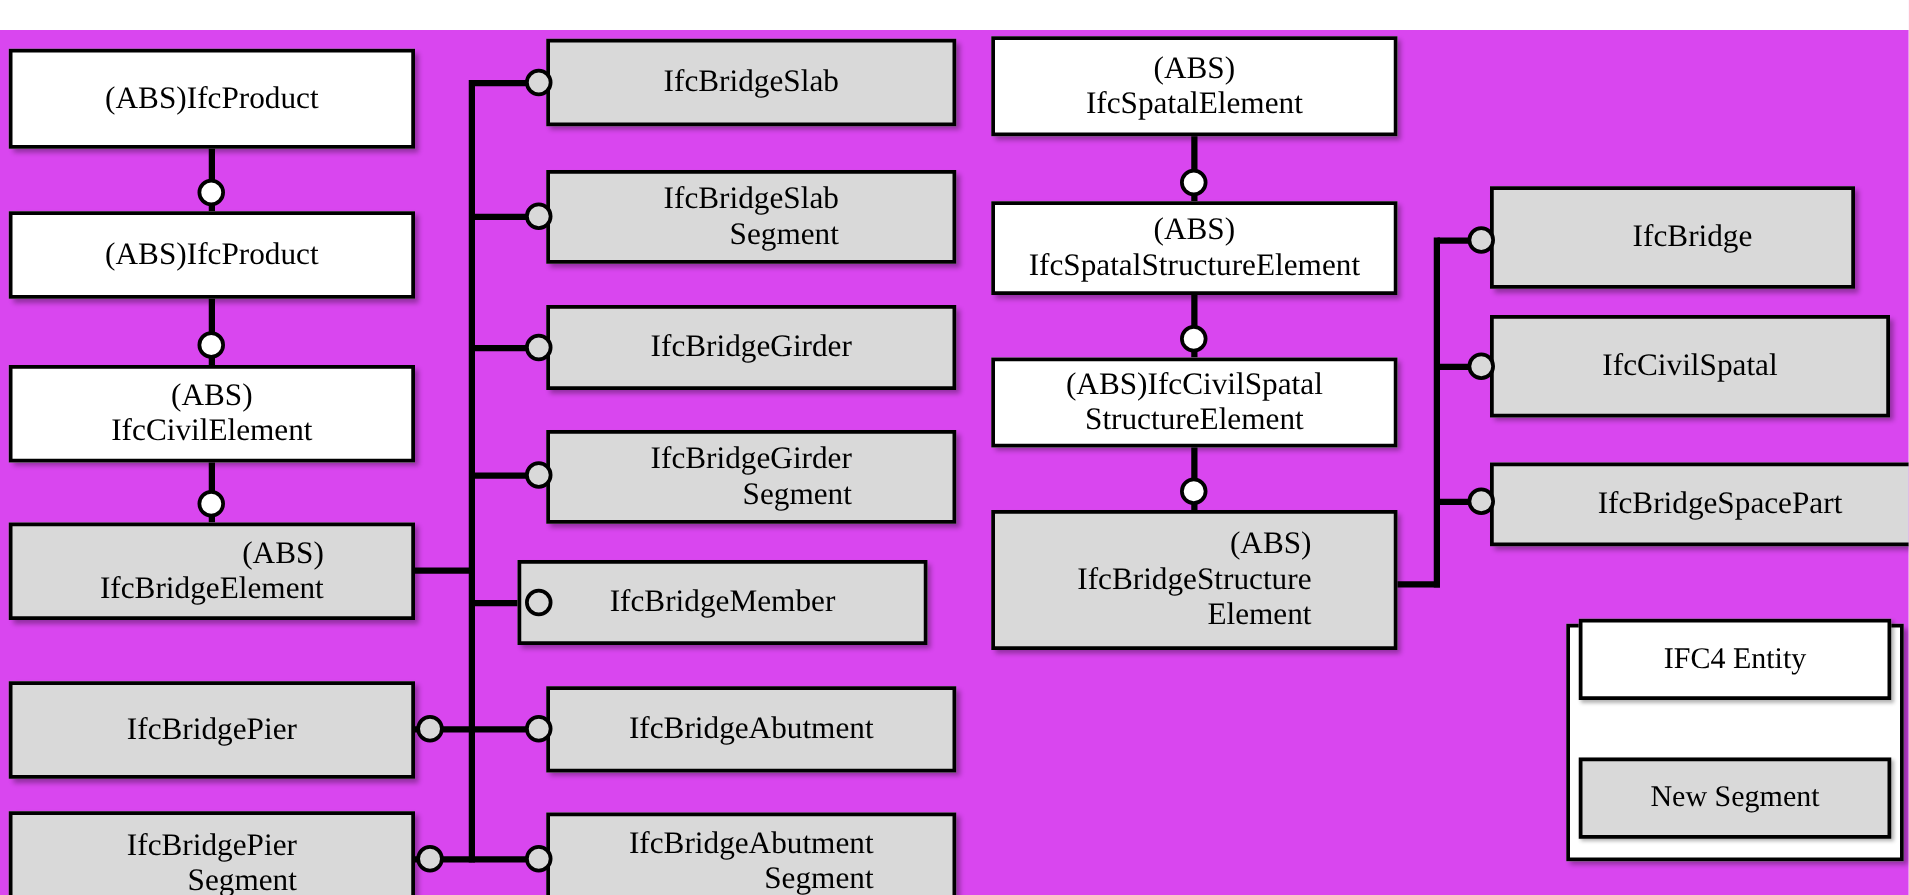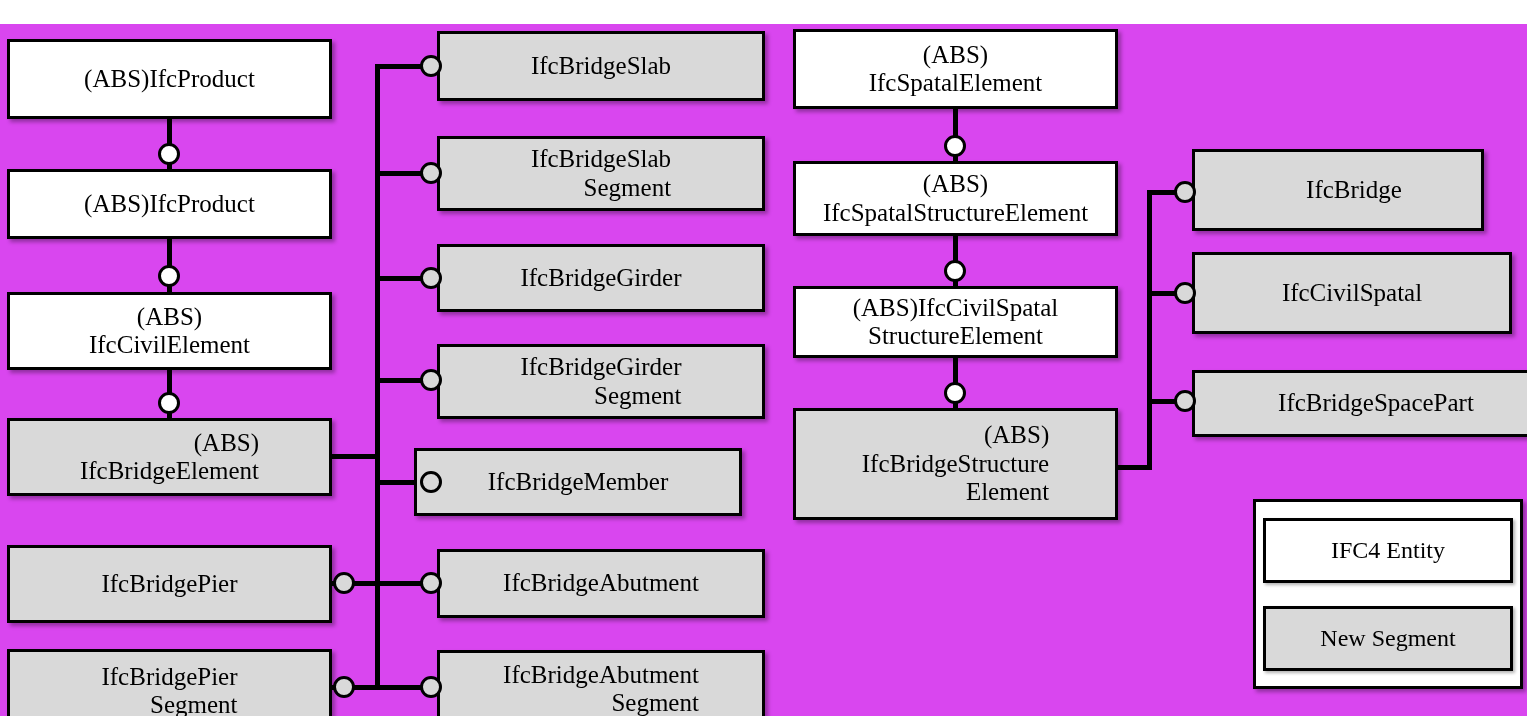--- a/index.html
+++ b/index.html
@@ -168,16 +168,16 @@
 
   <div class="line hline" style="left:1150px; top:267px; width:50px; height:5px;"></div>
   <div class="circle gray" style="left:1174px; top:258px;"></div>
   <div class="node gray" style="left:1192px; top:228px; width:320px; height:82px;">IfcCivilSpatal</div>
 
   <div class="line hline" style="left:1150px; top:375px; width:50px; height:5px;"></div>
   <div class="circle gray" style="left:1174px; top:366px;"></div>
   <div class="node gray" style="left:1192px; top:346px; width:368px; height:67px;">IfcBridgeSpacePart</div>
 
   <div class="legend-frame" style="left:1253px; top:475px; width:270px; height:190px;"></div>
-  <div class="node legend-inner" style="left:1263px; top:494px; width:250px; height:65px;">IFC4 Entity</div>
+  <div class="node legend-inner" style="left:1263px; top:471px; width:250px; height:65px;">IFC4 Entity</div>
   <div class="node legend-inner gray" style="left:1263px; top:582px; width:250px; height:65px;">New Segment</div>
 
 </div>
 
 </body></html>

